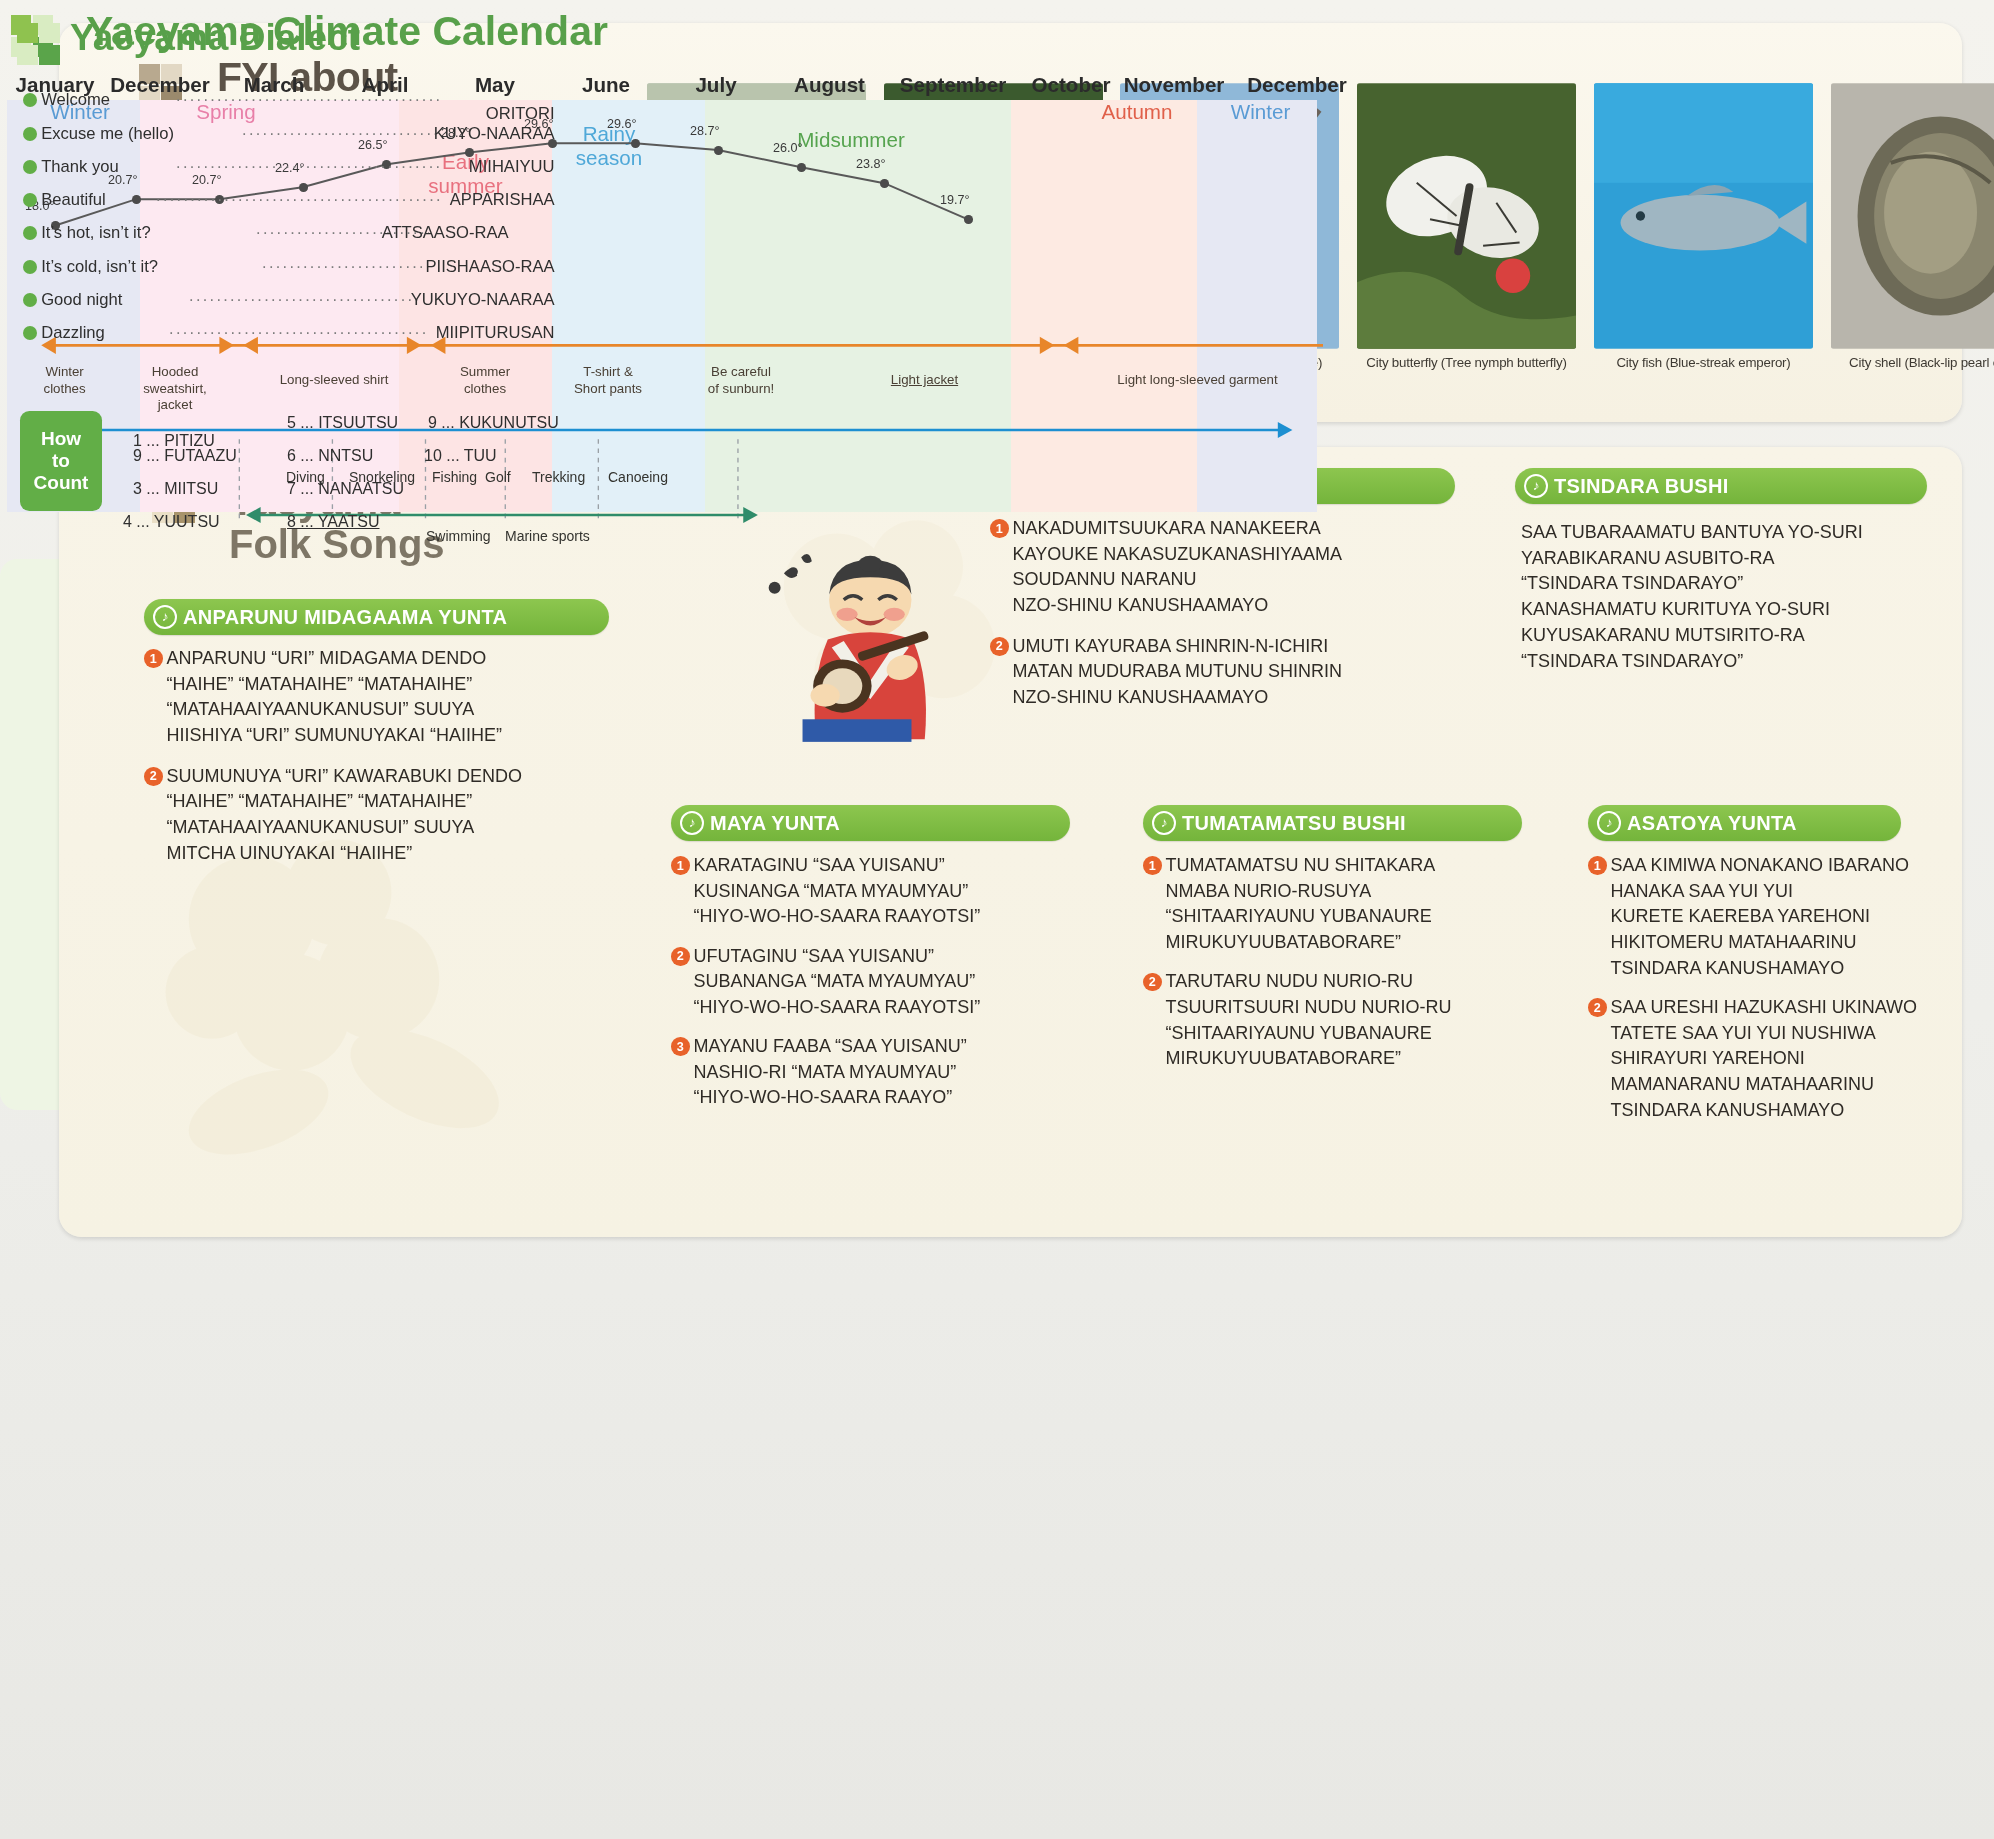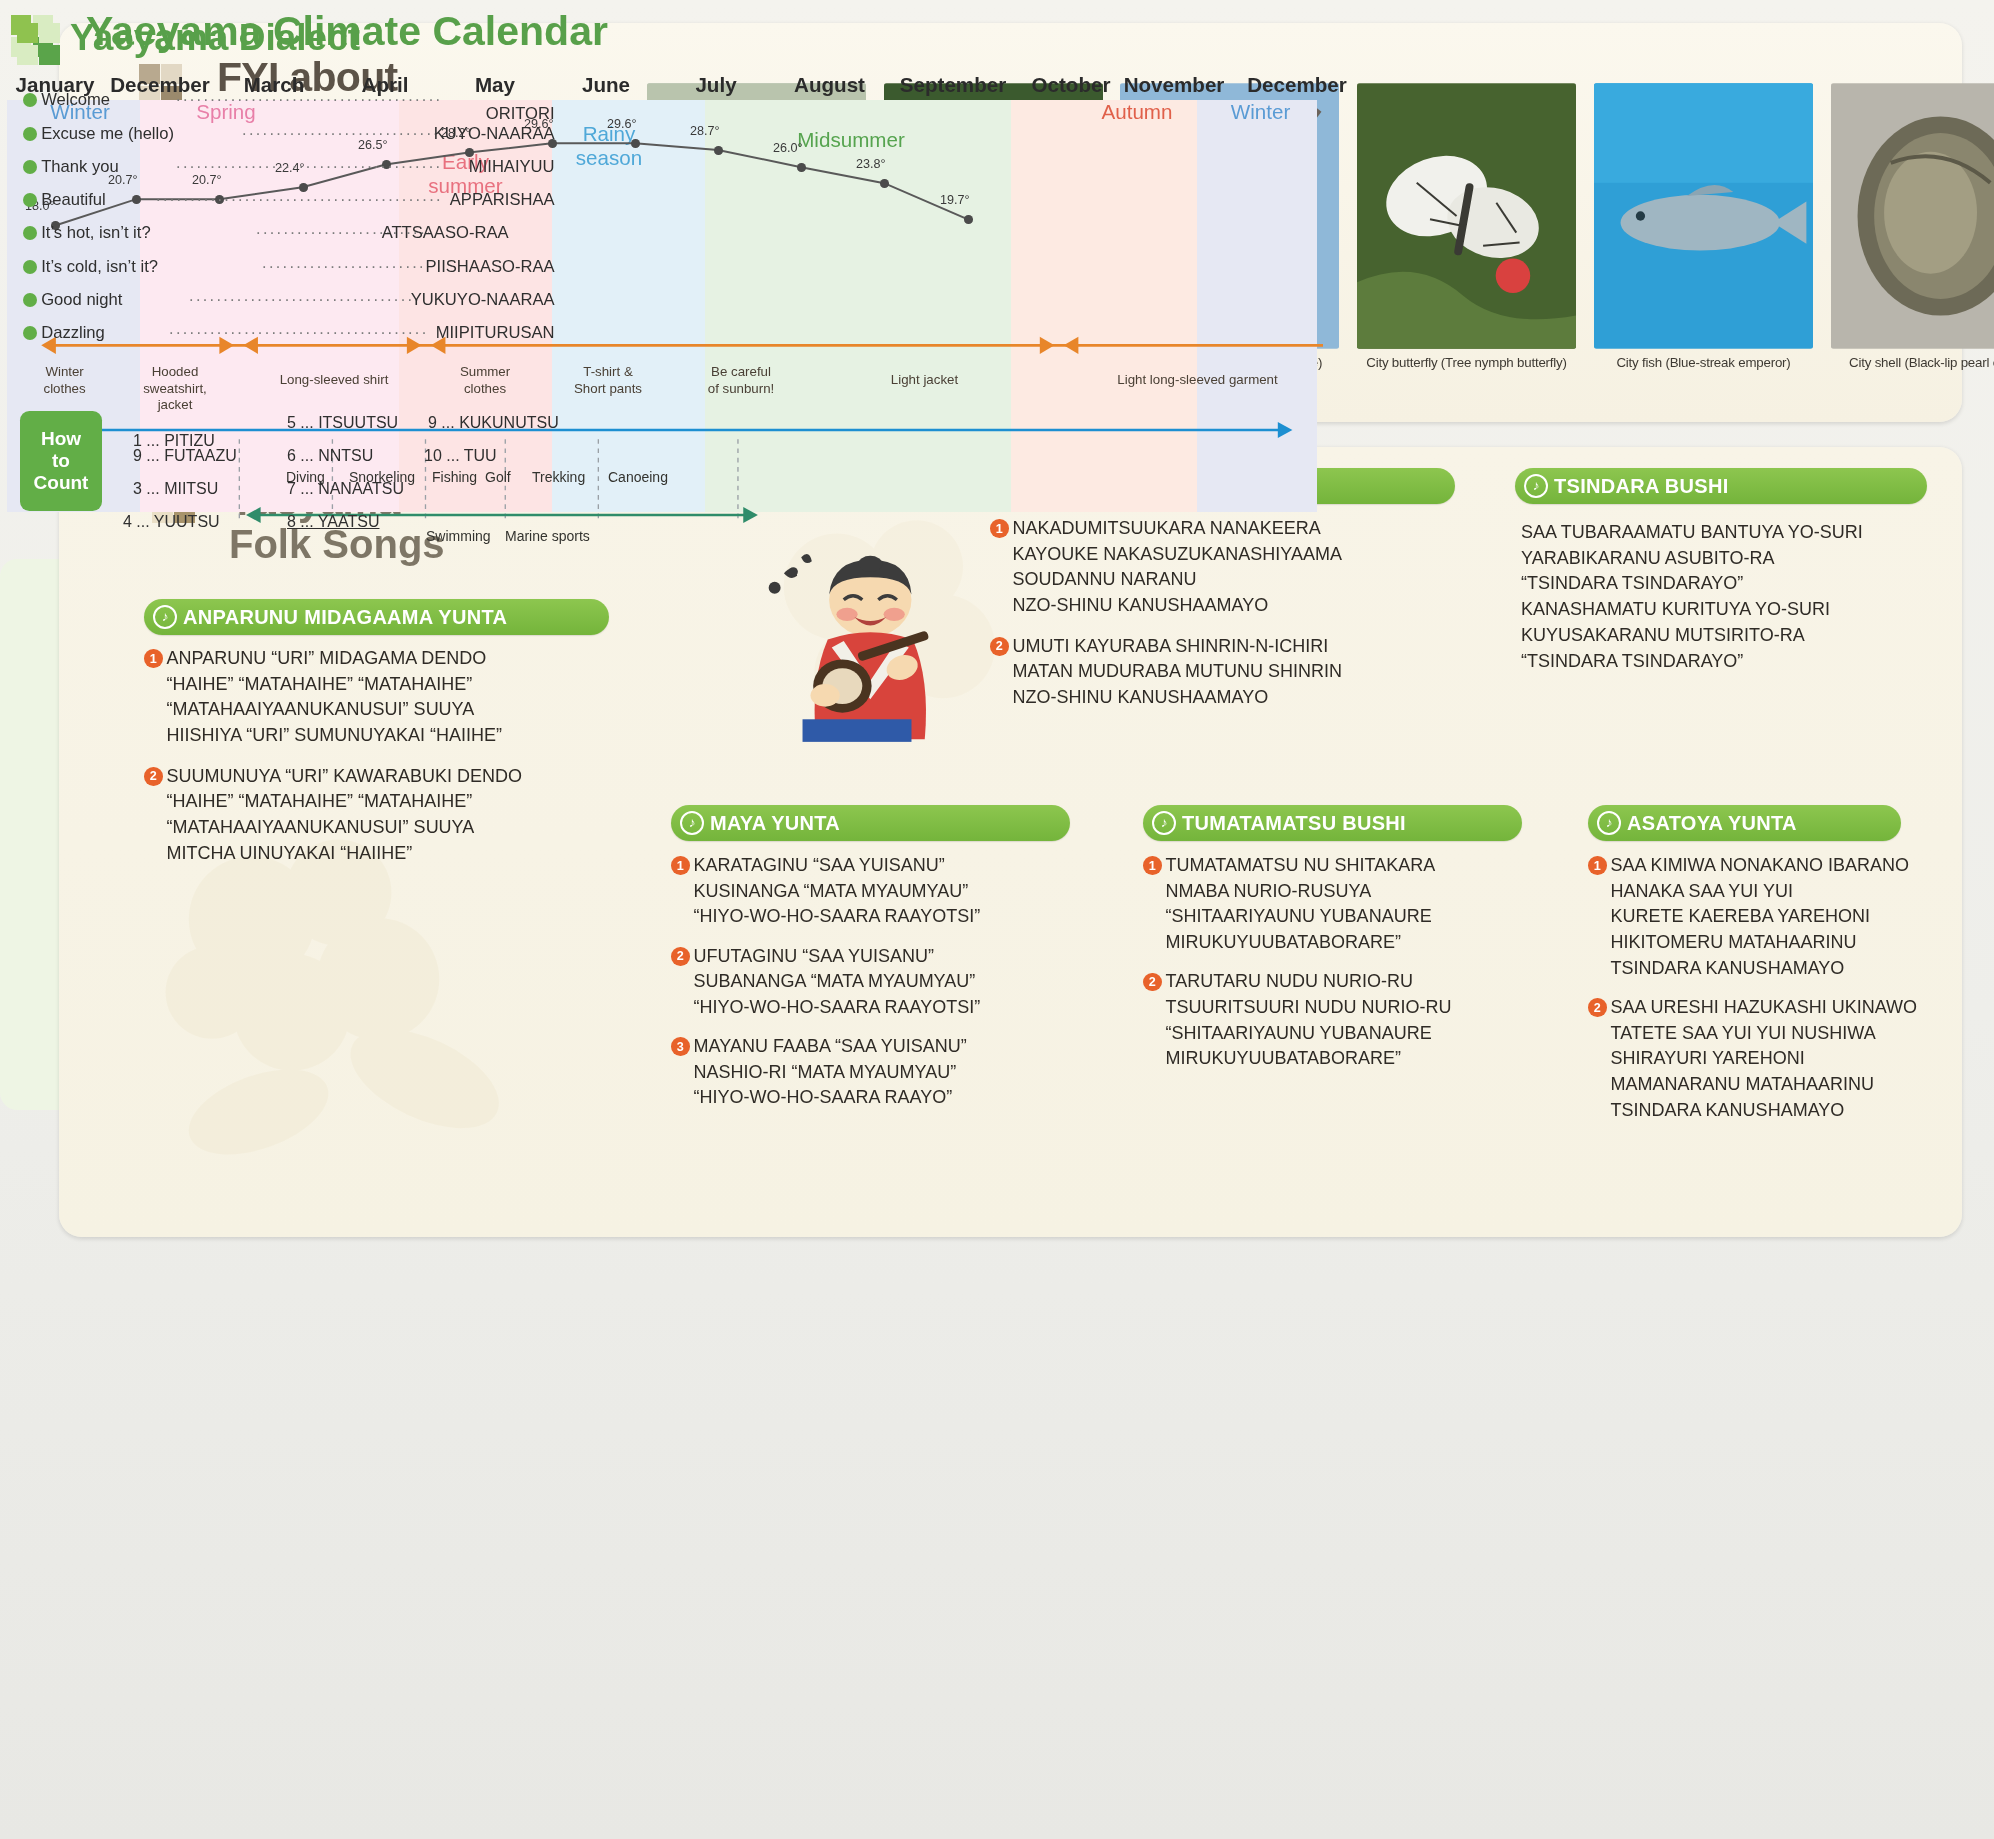--- a/index.html
+++ b/index.html
@@ -521,21 +521,21 @@
     <div class="cell-text" style="left:112px; top:364px; width:126px; white-space:pre-line;">Hooded
 sweatshirt,
 jacket</div>
     <div class="cell-text" style="left:251px; top:372px; width:166px;">Long-sleeved shirt</div>
     <div class="cell-text" style="left:432px; top:364px; width:106px; white-space:pre-line;">Summer
 clothes</div>
     <div class="cell-text" style="left:545px; top:364px; width:126px; white-space:pre-line;">T-shirt &amp;
 Short pants</div>
     <div class="cell-text" style="left:678px;top:364px; width:126px; white-space:pre-line;">Be careful
 of sunburn!</div>
-    <div class="cell-text" style="left:825px;top:372px; width:199px;">Light jacket</div>
+    <div class="cell-text" style="left:825px;top:372px; width:199px;text-decoration:underline;">Light jacket</div>
     <div class="cell-text" style="left:1071px;top:372px; width:253px;">Light long-sleeved garment</div>
 
     <svg style="position:absolute; left:0; top:420px;" width="1323" height="20" viewBox="0 0 1990 30">
       <line x1="55" y1="15" x2="1935" y2="15" stroke="#1d8fd1" stroke-width="4"></line>
       <path d="M46 15 l22 -12 l0 24z" fill="#1d8fd1"></path>
       <path d="M1944 15 l-22 -12 l0 24z" fill="#1d8fd1"></path>
     </svg>
 
     <svg style="position:absolute; left:0; top:439px;" width="1323" height="100" viewBox="0 0 1990 150">
       <g stroke="#9aa0a6" stroke-width="2" stroke-dasharray="7 7">

